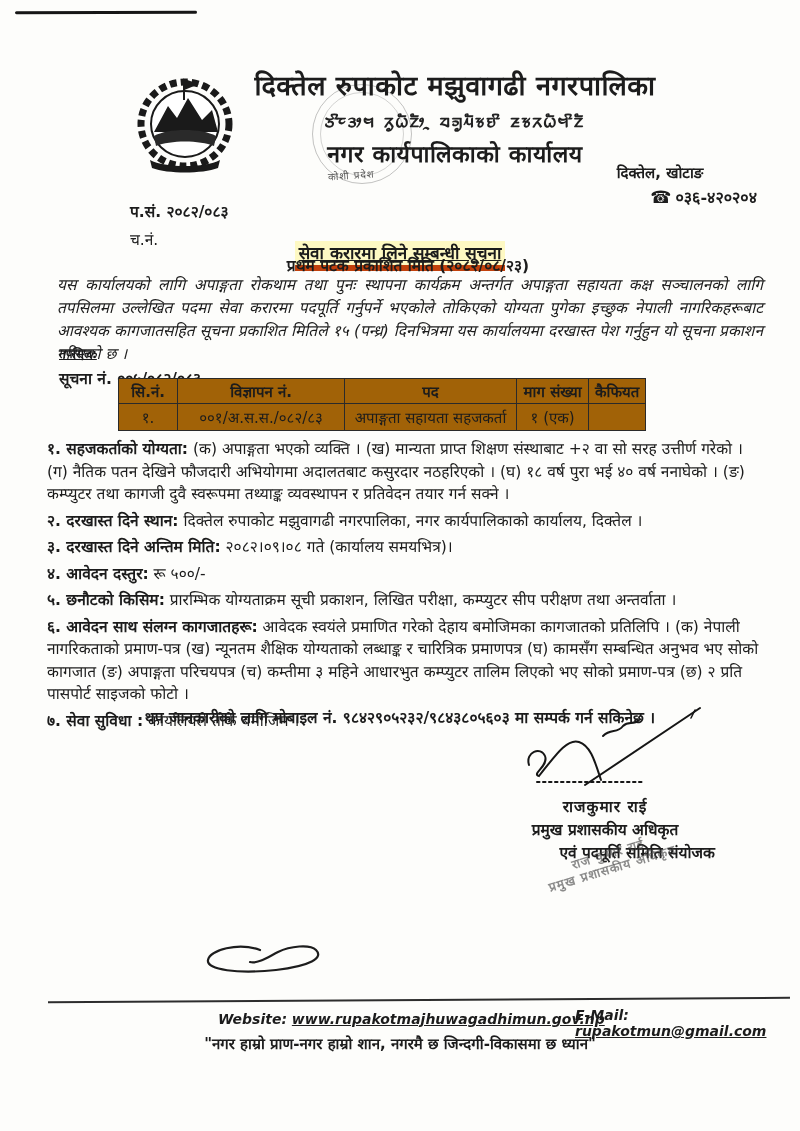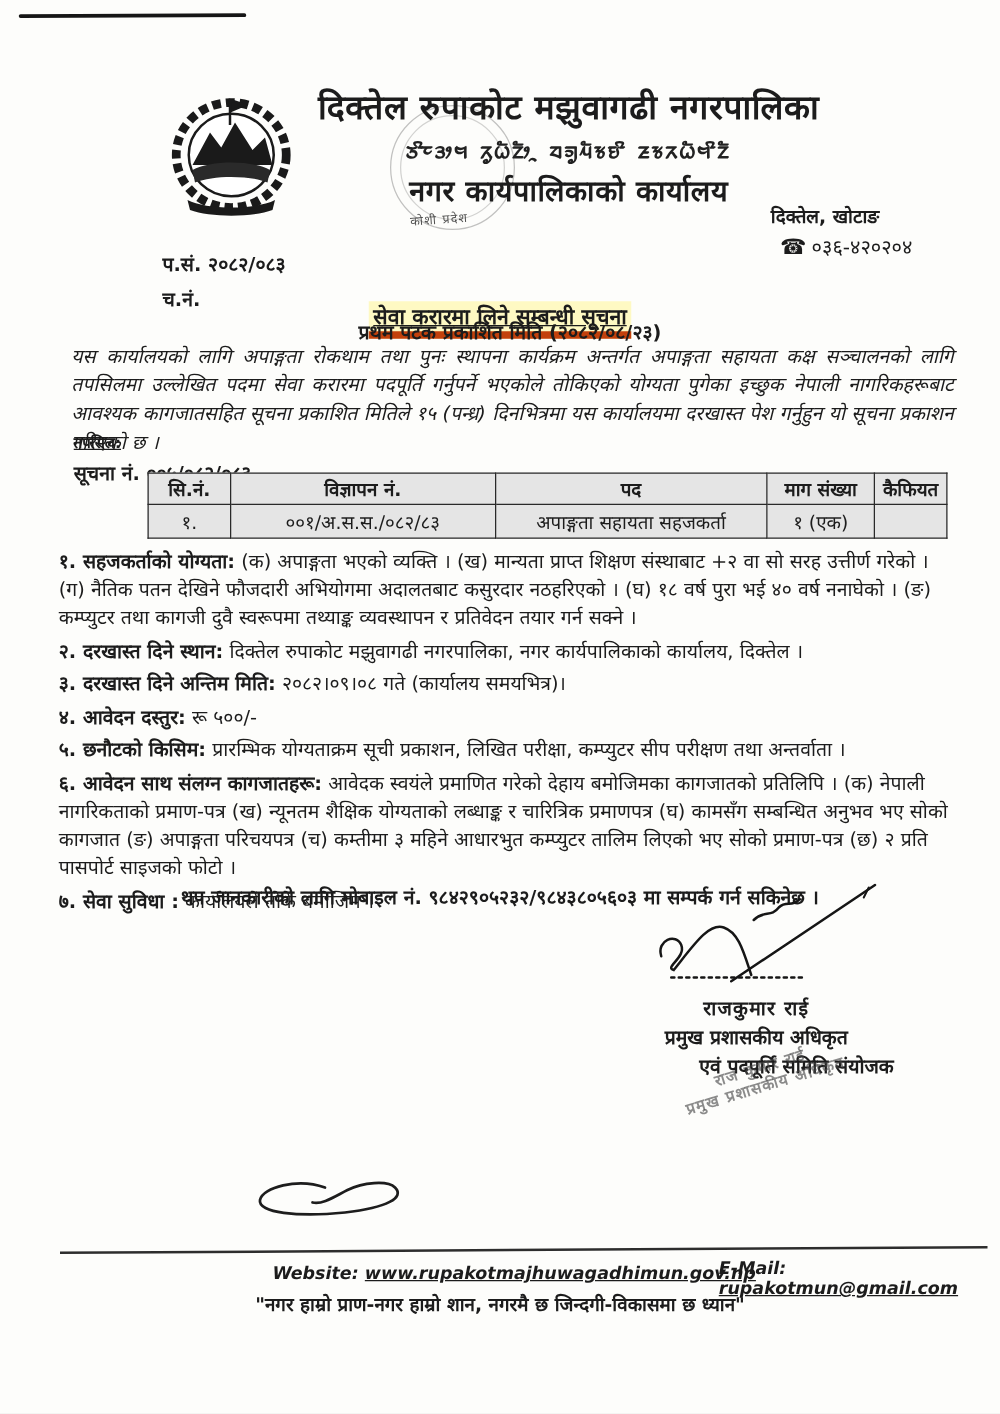--- a/index.html
+++ b/index.html
@@ -18,35 +18,35 @@
   
   .header-stamp-circle { top:84px; left:312px; width:100px; height:100px; border:1.5px solid rgba(40,40,40,.28); border-radius:50%; }
   .header-stamp-circle .inner { position:absolute; inset:7px; border:1px solid rgba(40,40,40,.2); border-radius:50%; }
   .province-stamp-text { top:168px; left:328px; font-size:10px; color:rgba(20,20,20,.75); transform:rotate(-4deg); letter-spacing:1px; }
   
   .header-block { top:66px; left:225px; width:460px; text-align:center; }
   .muni-name { font-size:27px; font-weight:700; letter-spacing:.5px; }
   .kirat-line { font-size:19px; font-weight:700; margin-top:6px; letter-spacing:2px; color:#222; }
   .office-name { font-size:23px; font-weight:600; margin-top:5px; letter-spacing:.5px; }
   .addr-line { top:162px; left:560px; width:200px; text-align:center; font-size:15px; font-weight:600; }
-  .phone-line { top:186px; left:572px; width:210px; text-align:center; font-size:16px; font-weight:400; }
+  .phone-line { top:186px; left:547px; width:210px; text-align:right; font-size:16px; font-weight:700; }
   .phone-line .ph-icon { font-size:17px; margin-right:4px; }
   
   .patra-sankhya { top:200px; left:130px; font-size:15.5px; font-weight:600; }
-  .chalani { top:228px; left:130px; font-size:15.5px; font-weight:700; }
+  .chalani { top:228px; left:130px; font-size:15.5px; font-weight:400; }
   
   .title-wrap { top:229px; left:0; width:100%; text-align:center; }
   .notice-title { display:inline-block; font-size:17px; font-weight:700; background:#fef9c3; padding:0 4px 1px 4px; border-bottom:6px solid #c2410c; text-decoration:underline;margin-top:12px; }
   .published { top:254px; left:0; width:100%; text-align:center; font-size:15.5px; font-weight:700;padding-left:16px; }
   
   .body-para { top:274px; left:57px; width:706px; font-size:15.5px; line-height:23px; text-align:justify;font-style:italic; }
   .tapasil { top:345px; left:59px; font-size:12px; font-weight:700; text-decoration:underline; }
   .suchana-no { top:367px; left:59px; font-size:15.5px; font-weight:700; }
   
-  table.notice-table { top:378px; left:118px; width:640px; position:absolute; border-collapse:collapse; background:#e5e5e5; }
+  table.notice-table { top:378px; left:118px; width:528px; position:absolute; border-collapse:collapse; background:#a16207; }
   .notice-table th, .notice-table td { border:1.6px solid #2a2a2a; text-align:center; font-size:15px; padding:2px 4px; }
   .notice-table th { font-weight:700; height:25px; }
   .notice-table td { height:27px; font-weight:500; }
   .c0{width:66px;} .c1{width:212px;} .c2{width:218px;} .c3{width:86px;} .c4{width:58px;}
   
   .items { top:438px; left:47px; width:718px; font-size:15.5px; line-height:22.5px; }
   .items p { margin-bottom:4px; }
   .items b { font-weight:700; }
   
   .contact { top:706px; left:0; width:100%; text-align:center; font-size:15.5px; font-weight:700; }

